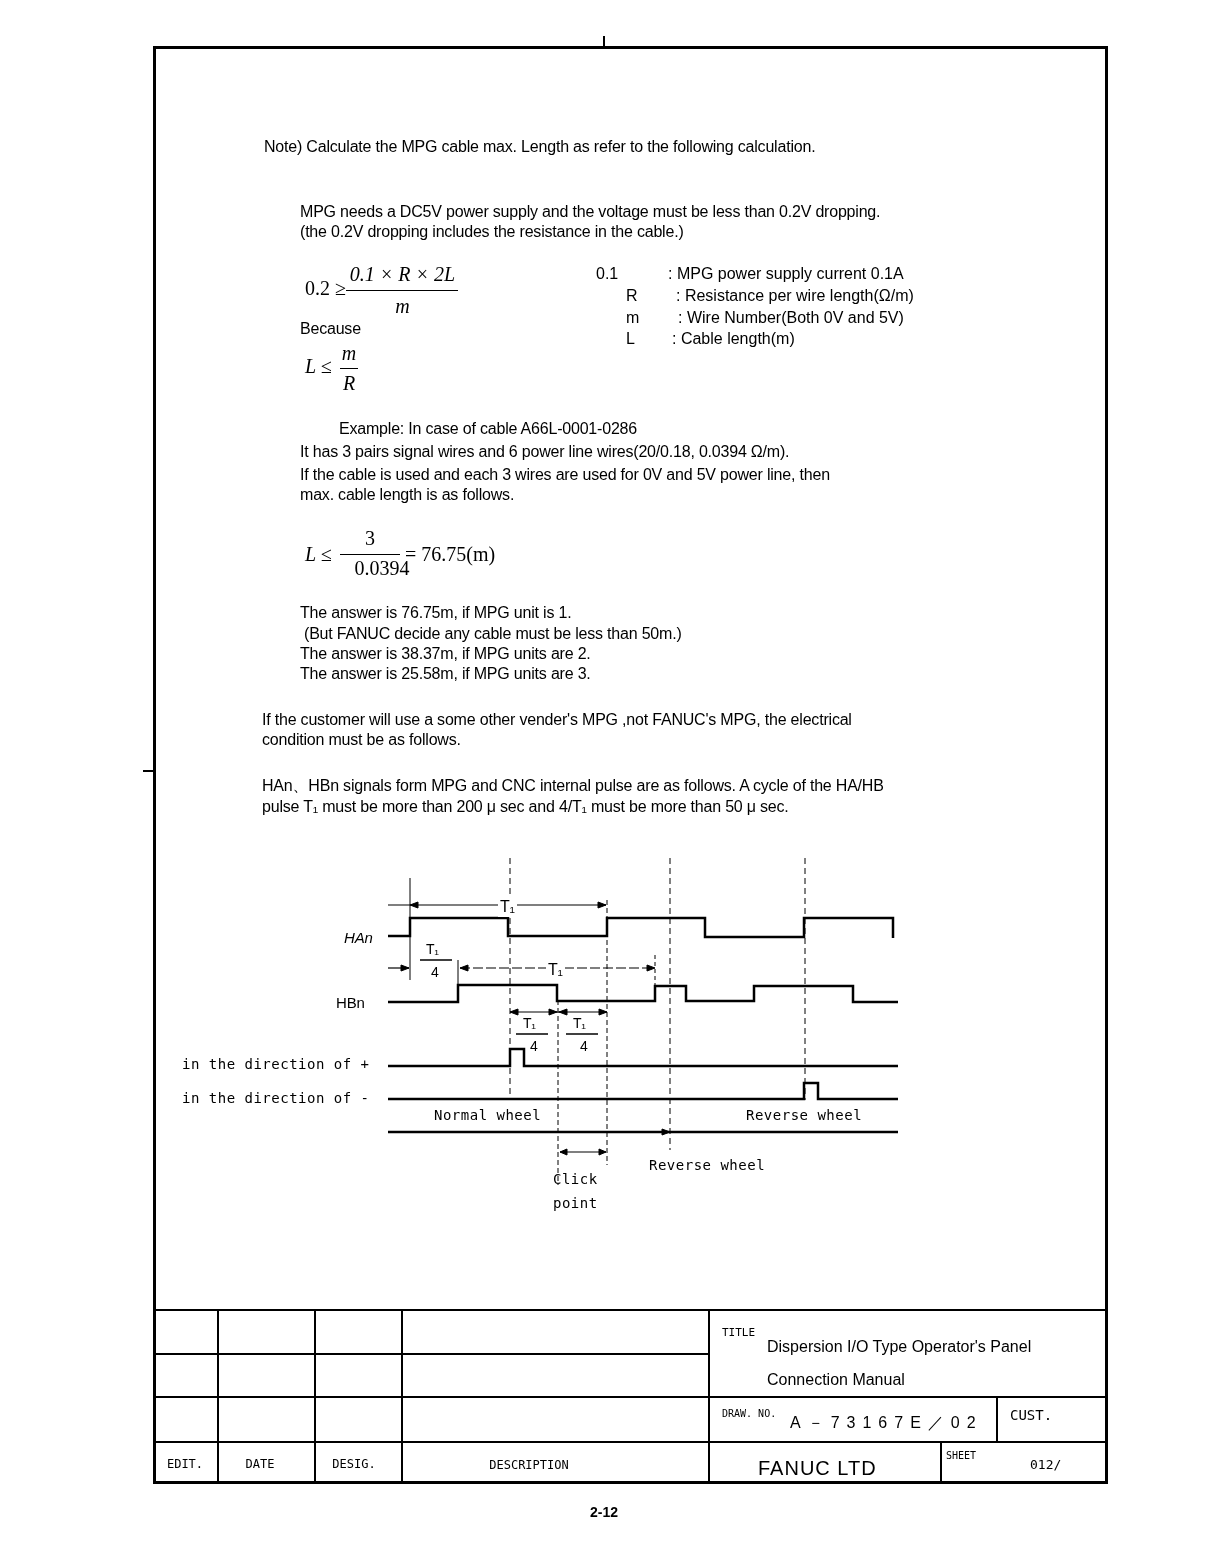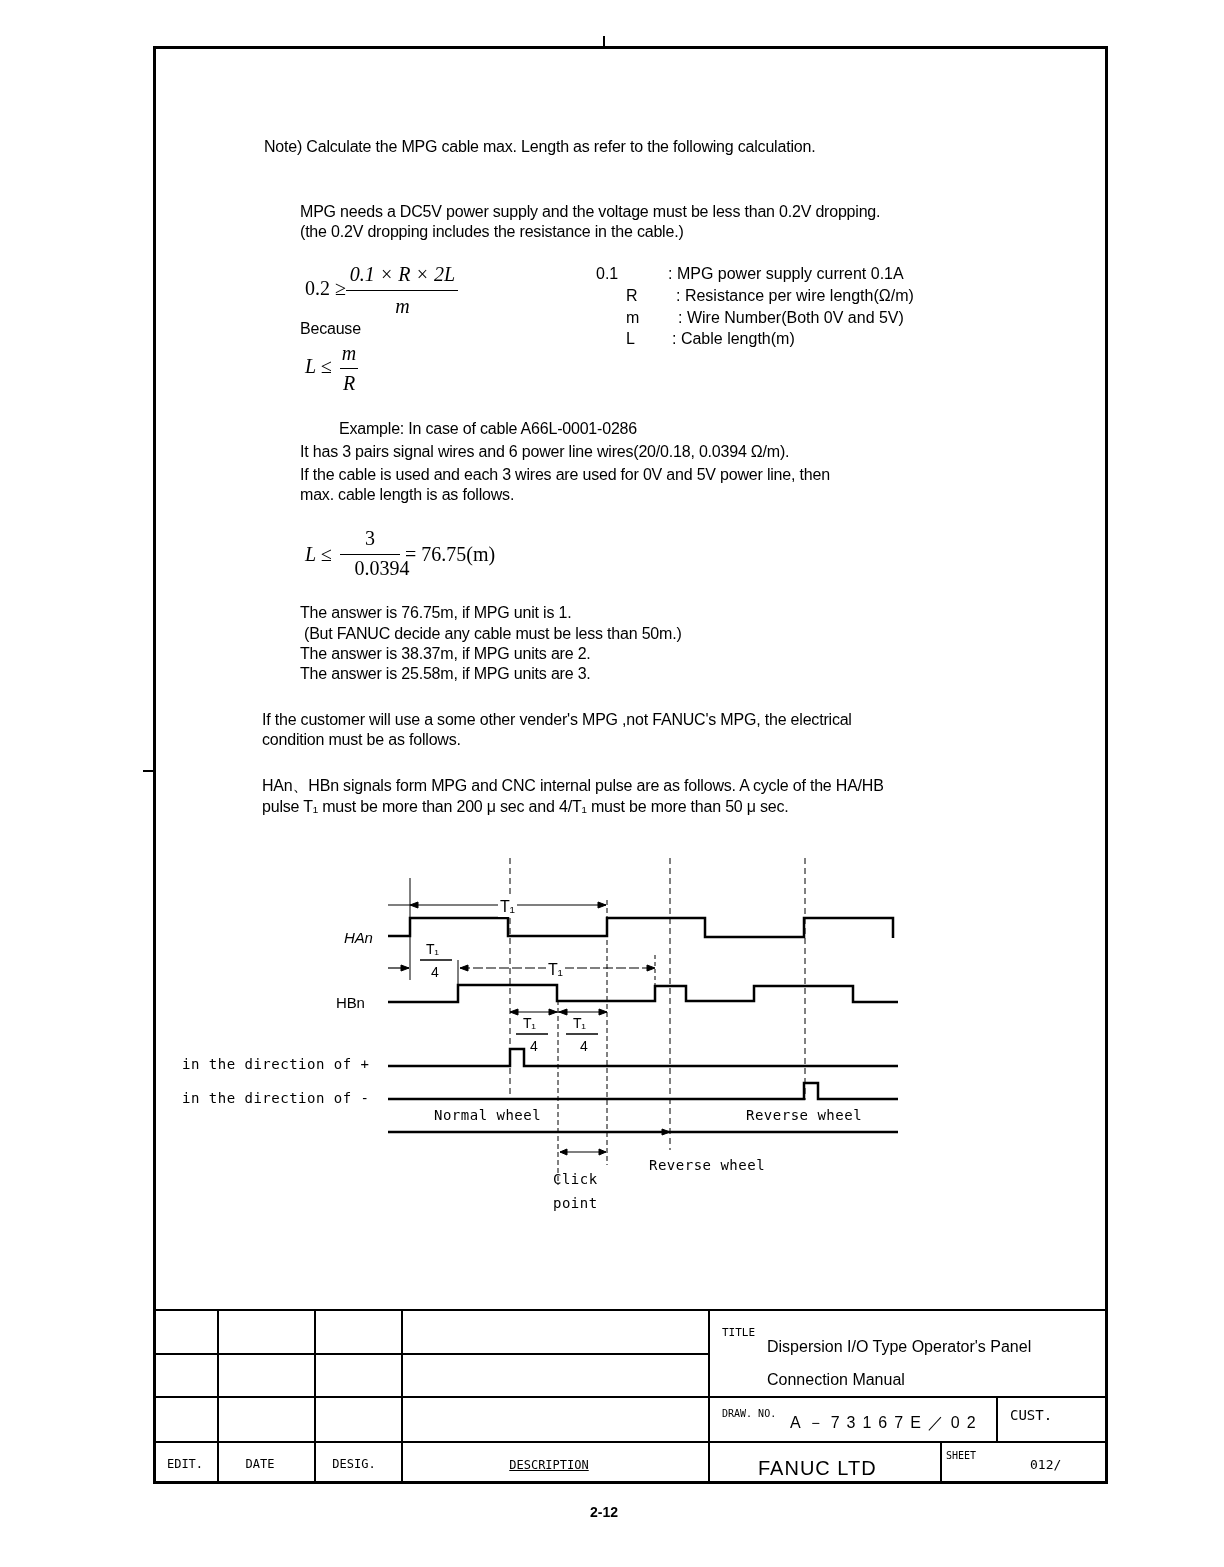--- a/index.html
+++ b/index.html
@@ -161,21 +161,21 @@
   <div class="vline" style="left:217px;top:1309px;height:175px;"></div>
   <div class="vline" style="left:314px;top:1309px;height:175px;"></div>
   <div class="vline" style="left:401px;top:1309px;height:175px;"></div>
   <div class="vline" style="left:708px;top:1309px;height:175px;"></div>
   <div class="vline" style="left:996px;top:1396px;height:45px;"></div>
   <div class="vline" style="left:940px;top:1441px;height:43px;"></div>
 
   <div class="tbhead" style="left:160px;top:1457px;width:50px;">EDIT.</div>
   <div class="tbhead" style="left:219px;top:1457px;width:82px;">DATE</div>
   <div class="tbhead" style="left:316px;top:1457px;width:76px;">DESIG.</div>
-  <div class="tbhead" style="left:403px;top:1458px;width:292px;text-decoration:underline;">DESCRIPTION</div>
+  <div class="tbhead" style="left:383px;top:1458px;width:292px;">DESCRIPTION</div>
 
   <div class="tblabel" style="left:722px;top:1326px;">TITLE</div>
   <div class="tbtitle" style="left:767px;top:1338px;">Dispersion I/O Type Operator's Panel</div>
   <div class="tbtitle" style="left:767px;top:1371px;">Connection Manual</div>
 
   <div class="tblabel" style="left:722px;top:1408px;font-size:10px;">DRAW. NO.</div>
   <div class="drawno" style="left:790px;top:1413px;">A－73167E／02</div>
   <div class="tblabel" style="left:1010px;top:1407px;font-size:14px;">CUST.</div>
 
   <div class="fanuc" style="left:758px;top:1457px;">FANUC LTD</div>

